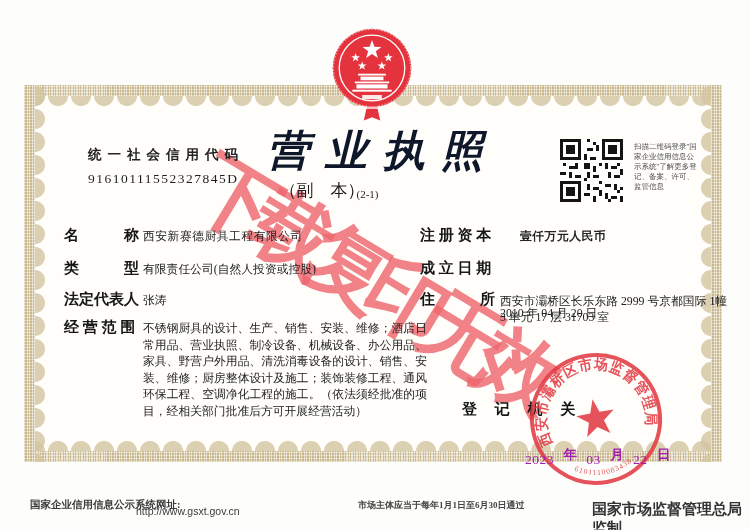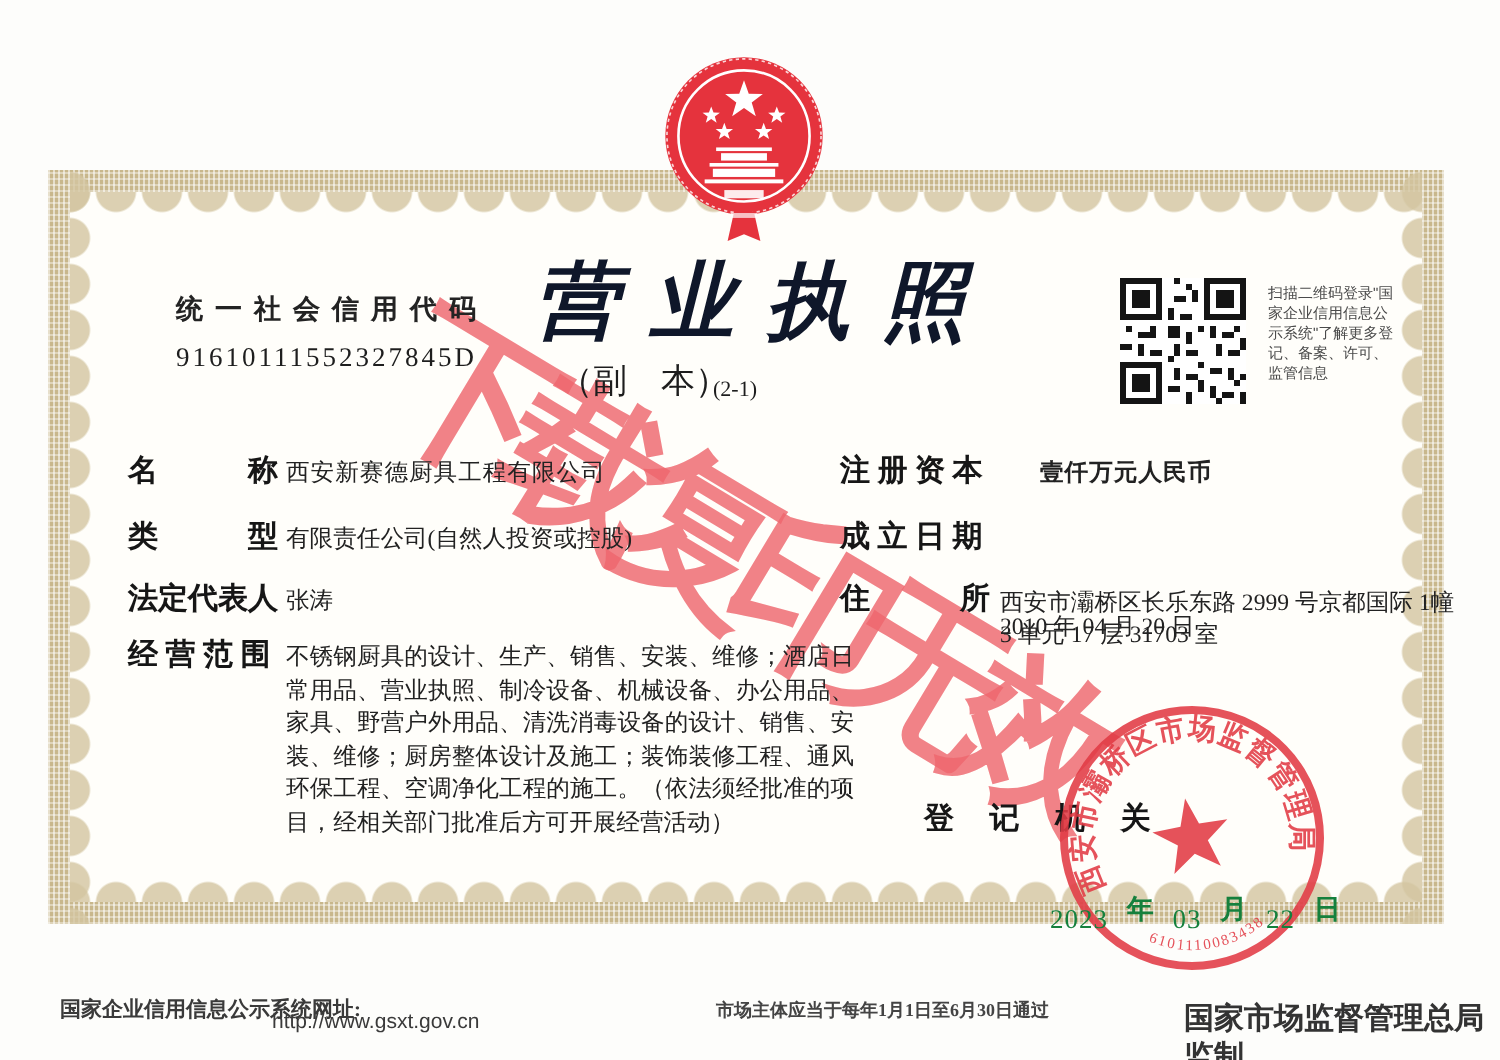--- a/index.html
+++ b/index.html
@@ -56,21 +56,21 @@
   .l-name  { left:64px; top:226px; }  .v-name  { left:143px; top:229px; letter-spacing:.5px; }
   .l-type  { left:64px; top:259px; }  .v-type  { left:143px; top:262px; }
   .l-legal { left:64px; top:290px; }  .v-legal { left:143px; top:293px; }
   .l-scope { left:64px; top:318px; }  .v-scope { left:143px; top:320px; width:284px; line-height:16.5px; text-align:justify; }
   .l-cap   { left:420px; top:226px; } .v-cap   { left:520px; top:229px; font-weight:700; letter-spacing:.5px; }
   .l-est   { left:420px; top:259px; } .v-est   { left:500px; top:262px;margin-top:44px; }
   .l-addr  { left:420px; top:290px; } .v-addr  { left:500px; top:293px; width:232px; line-height:16px; }
 
   
   .authority { left:462px; top:400px; font-size:15px; font-weight:700; letter-spacing:7px; color:#161616; z-index:3; }
-  .dateline { left:525px; top:446px; z-index:8; font-size:13.5px; color:#15803d;text-align:right; }
+  .dateline { left:525px; top:446px; z-index:8; font-size:13.5px; color:#a21caf;text-align:right; }
   .dateline span { display:inline-block; }
   .d-num { font-size:13.5px; letter-spacing:.5px; position:relative; top:5px; }
   .d-ch { font-weight:700; margin:0 6px; }
 
   
   .watermark { left:214px; top:142px; z-index:2; font-size:82px; font-weight:700;
     letter-spacing:-16px; white-space:nowrap; color:rgba(238,103,110,0.82);
     transform:rotate(31deg); transform-origin:0 20%; line-height:1; }
 
   .emblem { left:331px; top:27px; z-index:2; }

